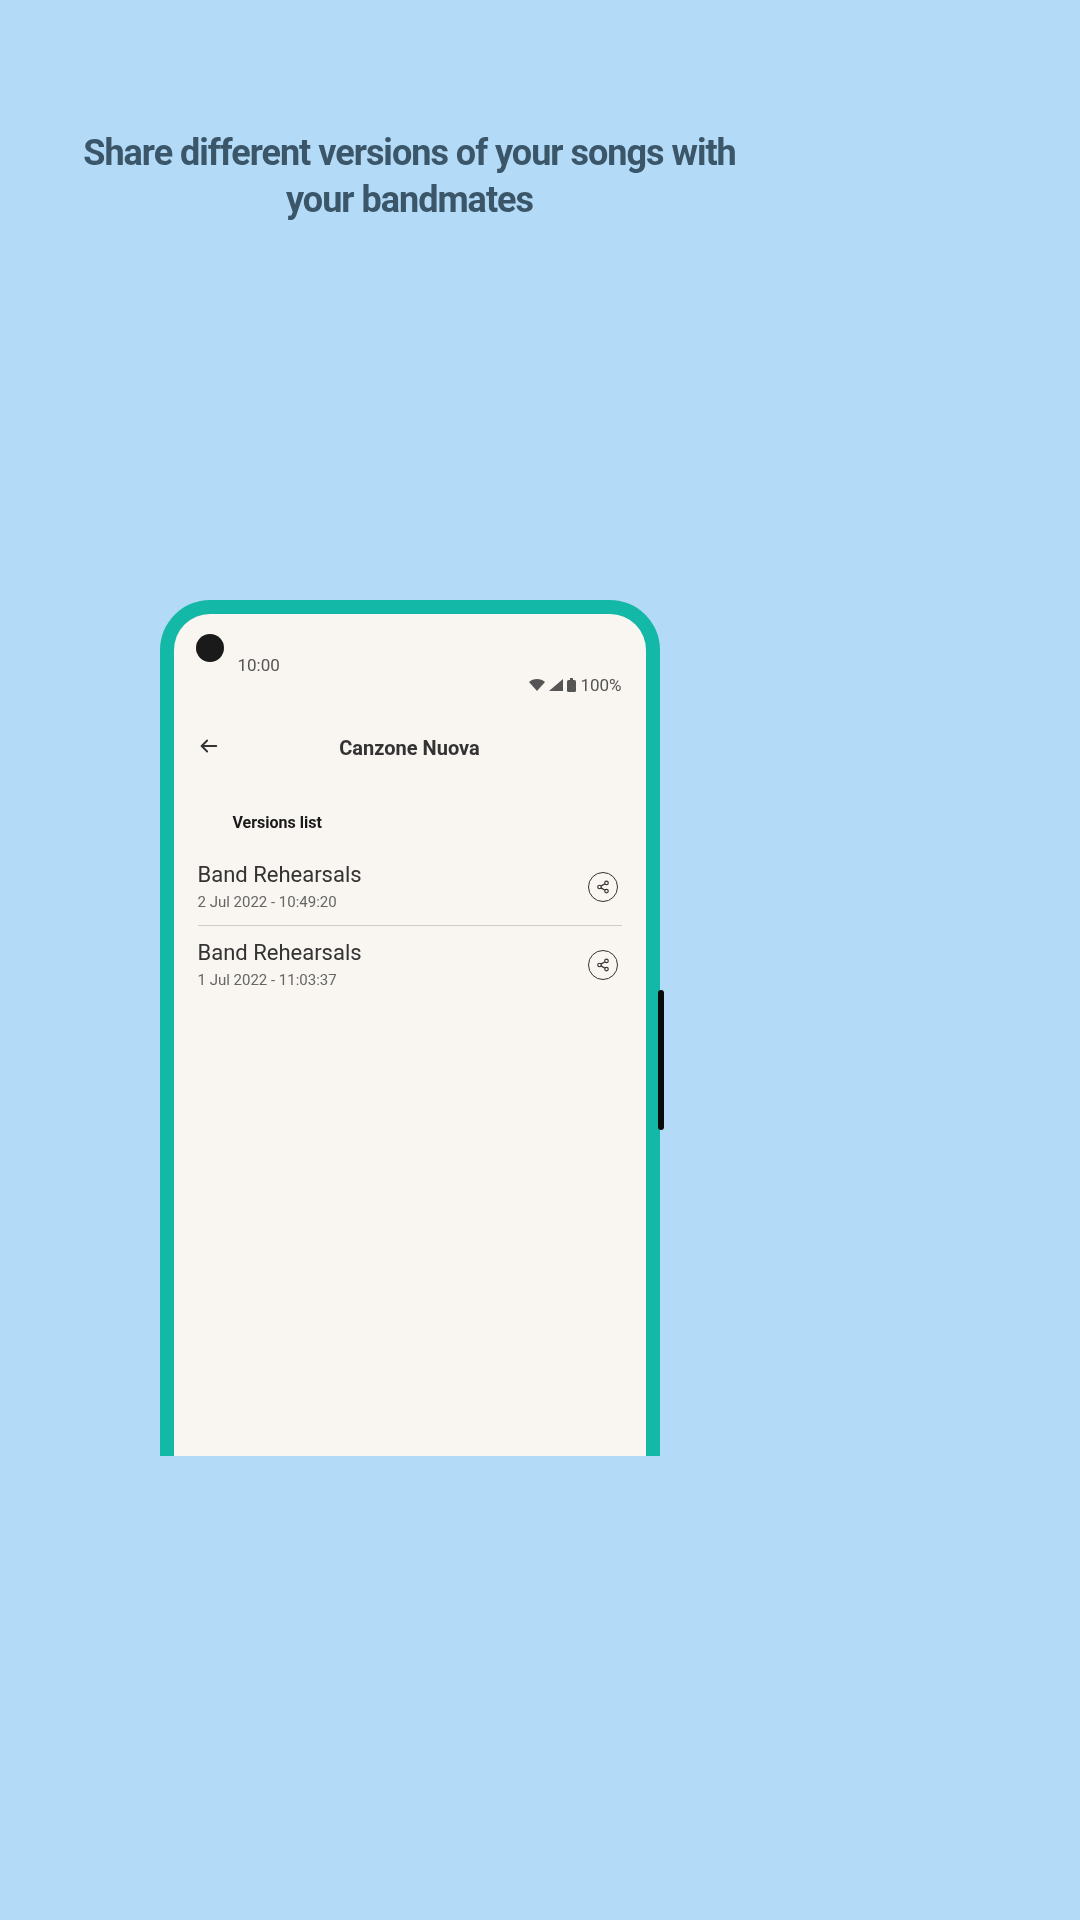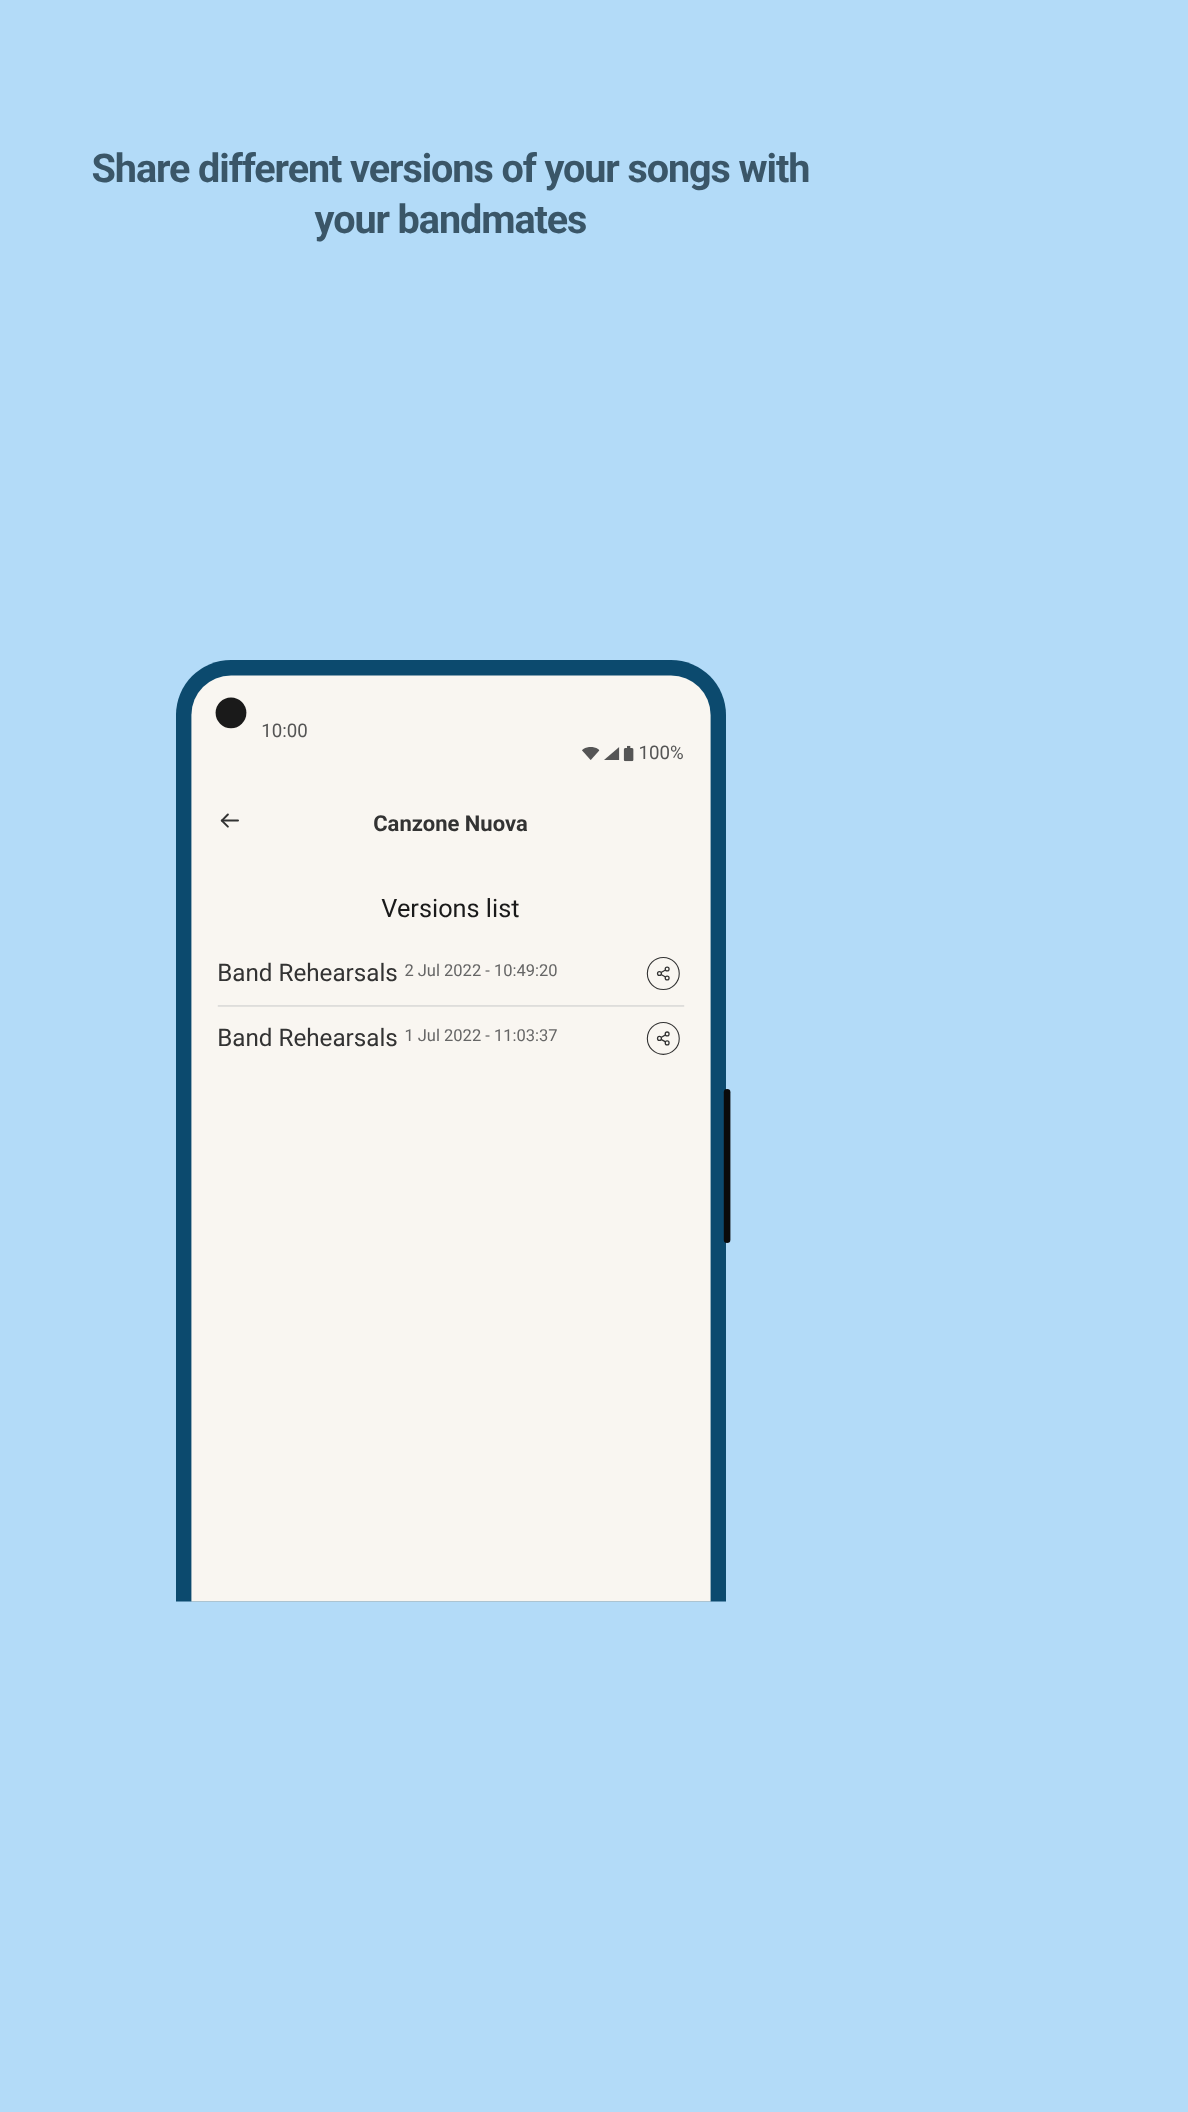--- a/index.html
+++ b/index.html
@@ -24,24 +24,23 @@
       padding: 130px 60px 0 60px;
       letter-spacing: -1px;
     }
     .phone-frame {
       position: absolute;
       top: 600px;
       left: 50%;
       transform: translateX(-50%);
       width: 500px;
       height: 1000px;
-      background: #0c4a6e;
+      background: #14b8a6;
       border-radius: 50px;
       padding: 14px;
-      text-align: center;
     }
     .phone-screen {
       width: 100%;
       height: 100%;
       background: #f9f6f1;
       border-radius: 36px;
       overflow: hidden;
       position: relative;
     }
     .camera-cutout {
@@ -86,39 +85,40 @@
       left: 50%;
       transform: translateX(-50%);
       font-size: 20px;
       color: #333;
       font-weight: 700;
     }
     .content {
       padding: 32px 24px 0 24px;
     }
     .section-title {
-      font-size: 23px;
-      font-weight: 400;
+      font-size: 16px;
+      font-weight: 700;
       color: #1a1a1a;
       margin-bottom: 22px;
+      margin-left: 35px;
     }
     .version-item {
       display: flex;
       justify-content: space-between;
       align-items: center;
       padding: 8px 0 14px 0;
     }
     .version-item + .version-item {
       border-top: 1px solid #ccc;
       padding-top: 14px;
       margin-top: 0;
     }
     .version-info {
       display: flex;
-      flex-direction: row;
+      flex-direction: column;
       gap: 6px;
     }
     .version-name {
       font-size: 22px;
       color: #333;
       font-weight: 400;
     }
     .version-date {
       font-size: 15px;
       color: #666;

